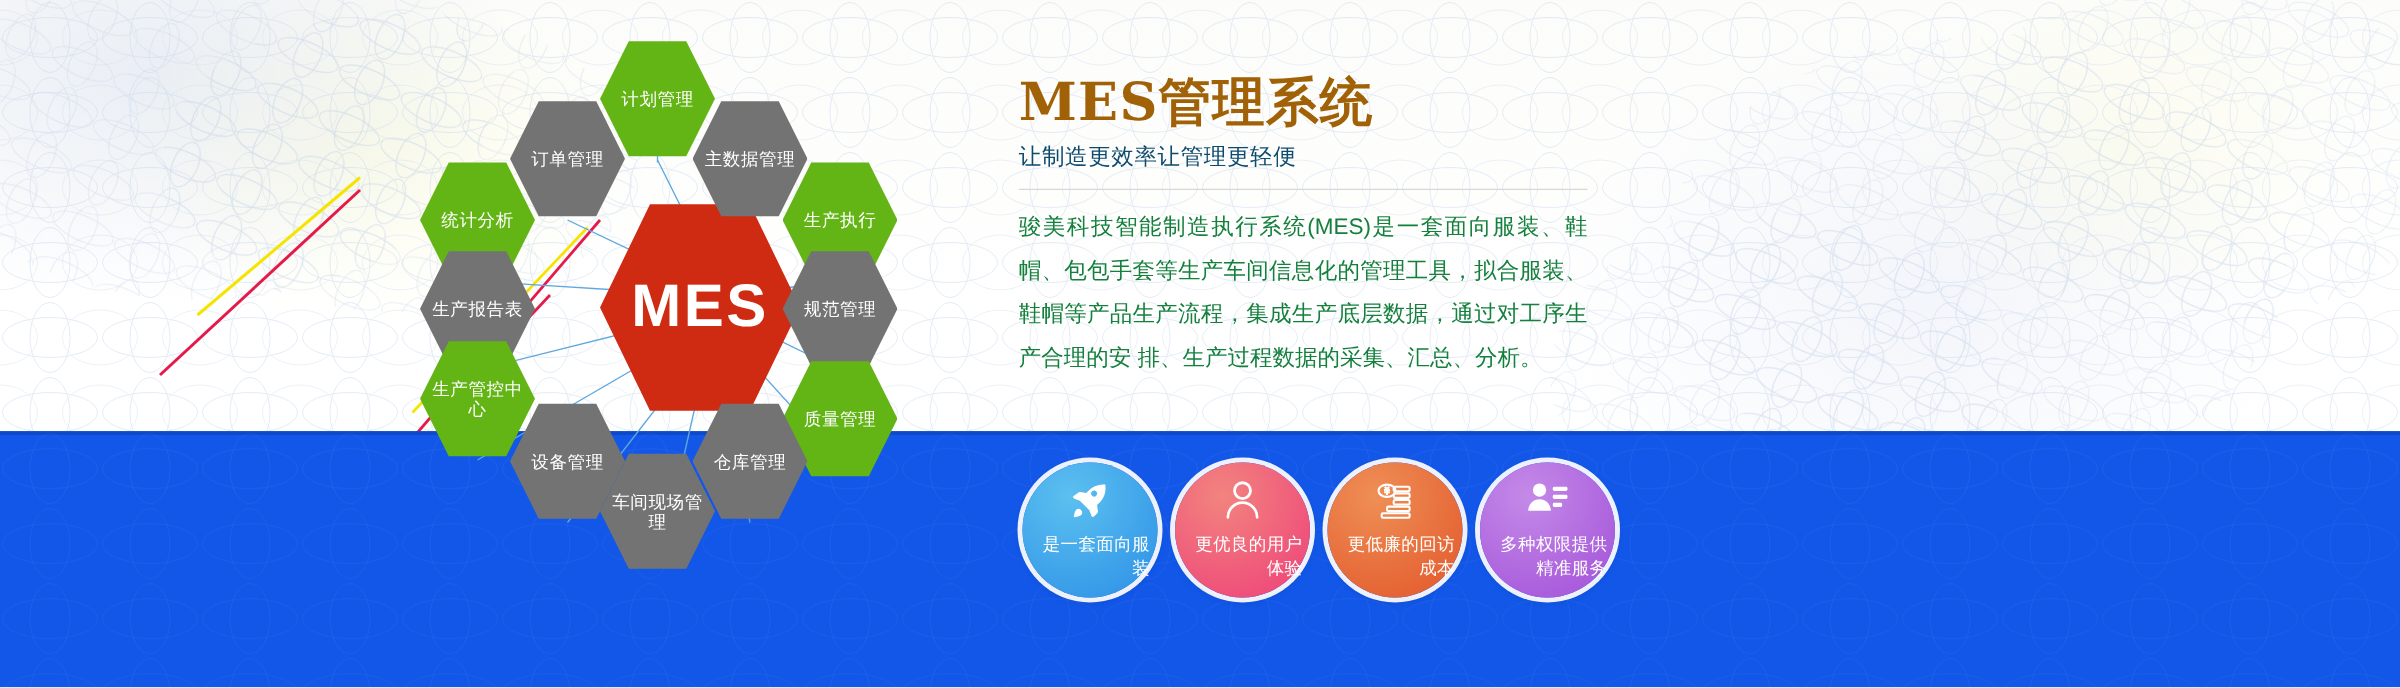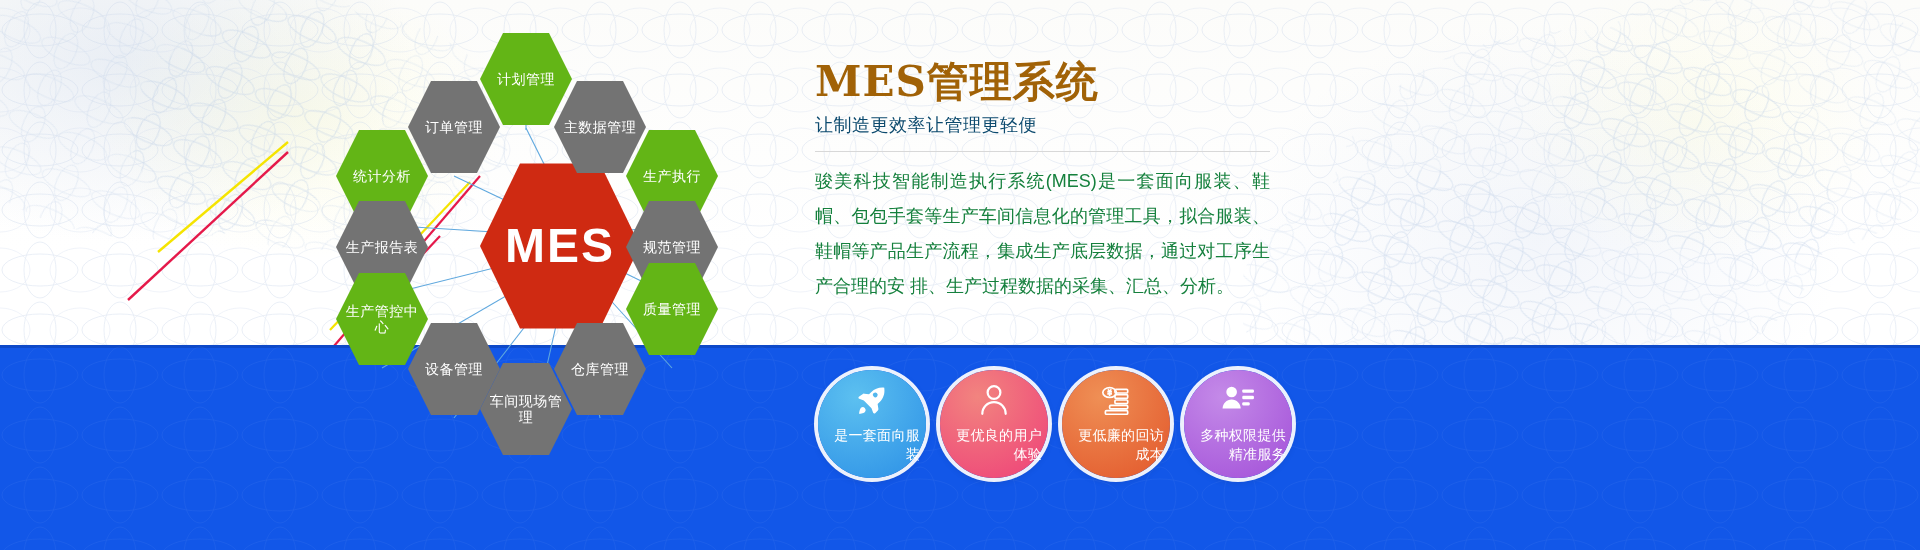--- a/index.html
+++ b/index.html
@@ -212,21 +212,21 @@
       </div>
 
     <div class="hex hex-sat hex-blue" style="left:296px;top:178px;">
         <span>规范管理</span>
       </div>
 
     <div class="hex hex-sat hex-green" style="left:6px;top:250px;">
         <span>生产管控中心</span>
       </div>
 
-    <div class="hex hex-sat hex-green" style="left:296px;top:240px;">
+    <div class="hex hex-sat hex-green" style="left:296px;top:266px;">
         <span>质量管理</span>
       </div>
 
     <div class="hex hex-sat hex-blue" style="left:78px;top:300px;justify-content:center;">
         <span>设备管理</span>
       </div>
 
     <div class="hex hex-sat hex-blue" style="left:224px;top:300px;">
         <span>仓库管理</span>
       </div>

